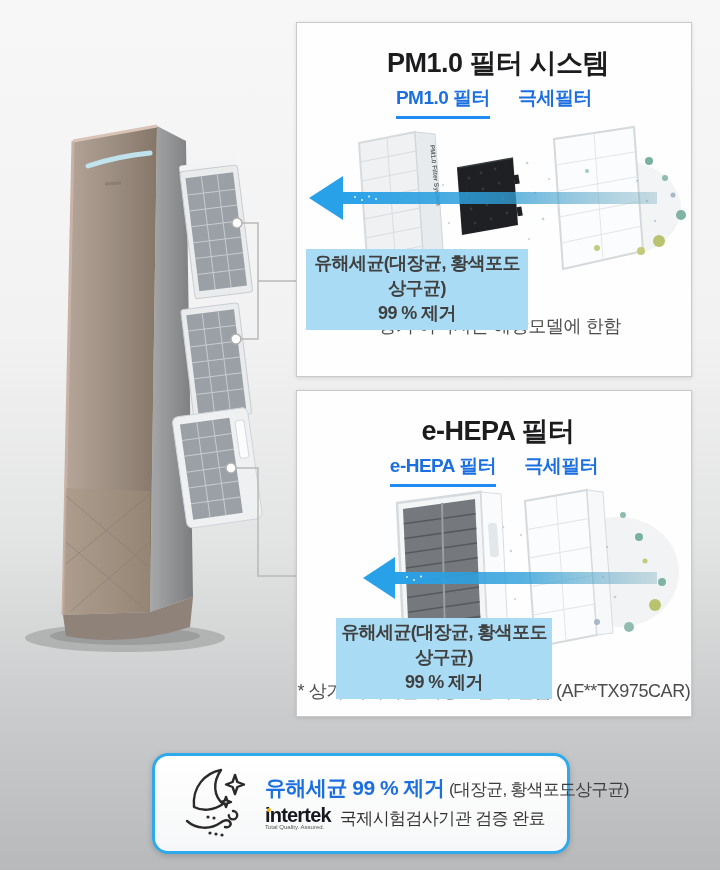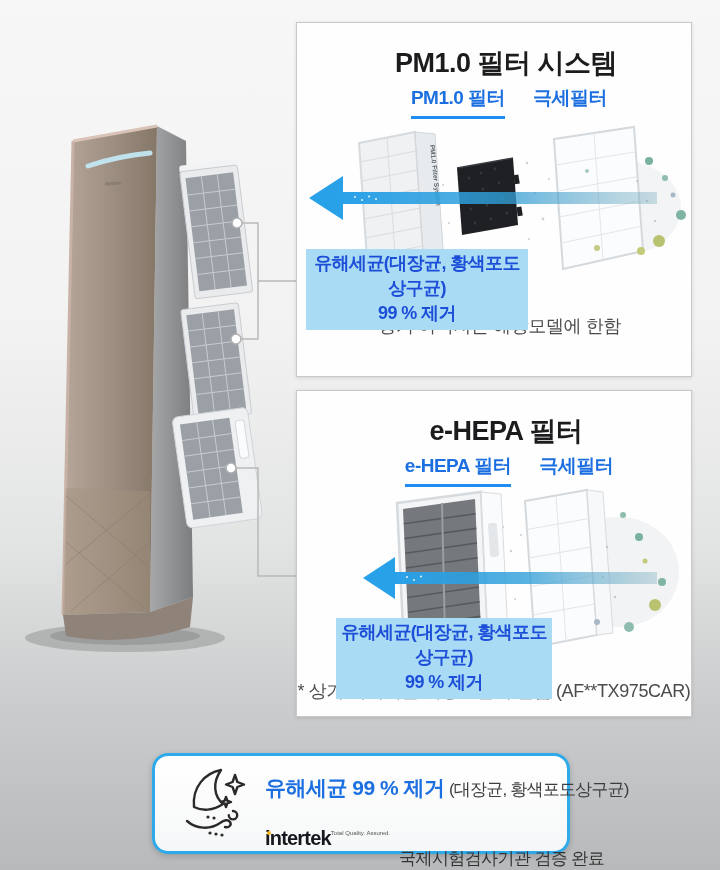--- a/index.html
+++ b/index.html
@@ -5,30 +5,30 @@
   html,body{margin:0;padding:0;}
   .canvas{
     position:relative;width:720px;height:870px;overflow:hidden;
     background:linear-gradient(180deg,#f7f7f7 0%,#f2f2f2 38%,#e3e4e4 62%,#c9cbcc 82%,#b7b9ba 100%);
     font-family:"Liberation Sans","DejaVu Sans",sans-serif;
   }
   
   .panel{position:absolute;background:#fefefe;border:1px solid #c9c9c9;box-shadow:0 1px 4px rgba(0,0,0,.12);}
   #panel-pm{left:296px;top:22px;width:394px;height:353px;}
   #panel-hepa{left:296px;top:390px;width:394px;height:325px;}
-  .panel-title{position:absolute;top:22px;left:12px;width:100%;text-align:center;
+  .panel-title{position:absolute;top:22px;left:4px;width:100%;text-align:center;
     font-size:27px;font-weight:700;color:#1c1c1e;letter-spacing:-0.5px;}
-  .tabs{position:absolute;top:62px;left:0;width:100%;display:flex;justify-content:center;gap:28px;padding-left:15px;}
+  .tabs{position:absolute;top:62px;left:0;width:100%;display:flex;justify-content:center;gap:28px;}
   .tab{font-size:19px;font-weight:700;color:#1c6fe0;letter-spacing:-0.5px;
     padding-bottom:5px;border-bottom:3px solid transparent;cursor:pointer;white-space:nowrap;}
   .tab.active{border-bottom-color:#1f8cf2;}
   .graphic{position:absolute;left:0;z-index:1;}
   #panel-pm .graphic{top:100px;}
   #panel-hepa .graphic{top:96px;}
-  .highlight{position:absolute;z-index:3;background:#a9dcf4;color:#1d4ed8;
+  .highlight{position:absolute;z-index:3;background:#a9dcf4;color:#404040;
     font-weight:700;font-size:18px;line-height:25px;letter-spacing:-0.6px;
     text-align:center;padding:2px 0 4px;}
   #panel-pm .highlight{left:9px;top:226px;width:222px;}
   #panel-hepa .highlight{left:39px;top:227px;width:216px;}
   .note{position:absolute;width:100%;text-align:center;color:#4b4b4b;
     font-size:18px;letter-spacing:-0.4px;z-index:2;}
   #panel-pm .note1{top:291px;}
   #panel-pm .note2{top:316px;}
   #panel-hepa .note1{top:288px;}
   
@@ -37,27 +37,27 @@
   .badge{position:absolute;left:152px;top:753px;width:412px;height:95px;
     background:linear-gradient(180deg,#ffffff,#f6f7f8);
     border:3px solid #2ea9ea;border-radius:16px;box-shadow:0 2px 6px rgba(0,0,0,.18);}
   .badge-icon{position:absolute;left:22px;top:9px;}
   .badge-text{position:absolute;left:110px;top:7px;white-space:nowrap;}
   .badge-title{font-size:20px;font-weight:700;color:#111;letter-spacing:-0.5px;}
   .badge-claim{margin-top:11px;}
   .claim-strong{color:#1c6fe0;font-weight:700;font-size:21px;letter-spacing:-0.5px;}
   .claim-detail{color:#3d3d3f;font-size:17px;letter-spacing:-0.8px;}
   .badge-cert{margin-top:5px;display:flex;align-items:center;gap:9px;}
-  .logo-wrap{display:flex;flex-direction:row;}
+  .logo-wrap{display:flex;flex-direction:column;}
   .intertek{position:relative;font-size:20px;font-weight:800;color:#17171f;
     letter-spacing:-0.8px;line-height:17px;}
   .intertek::after{content:"";position:absolute;left:2px;top:1px;width:4px;height:4px;
     border-radius:50%;background:#f5b81c;}
   .intertek-tagline{font-size:6px;color:#555;letter-spacing:0;}
-  .cert-text{font-size:17px;color:#333;letter-spacing:-0.6px;margin-top:40px;}
+  .cert-text{font-size:17px;color:#333;letter-spacing:-0.6px;}
 </style>
 </head>
 <body>
 
 <div class="canvas">
 
   <svg class="product" viewBox="0 0 300 560">
     <defs>
       <linearGradient id="frontGrad" x1="0" y1="0" x2="1" y2="0">
         <stop offset="0" stop-color="#b7a69a"></stop>

